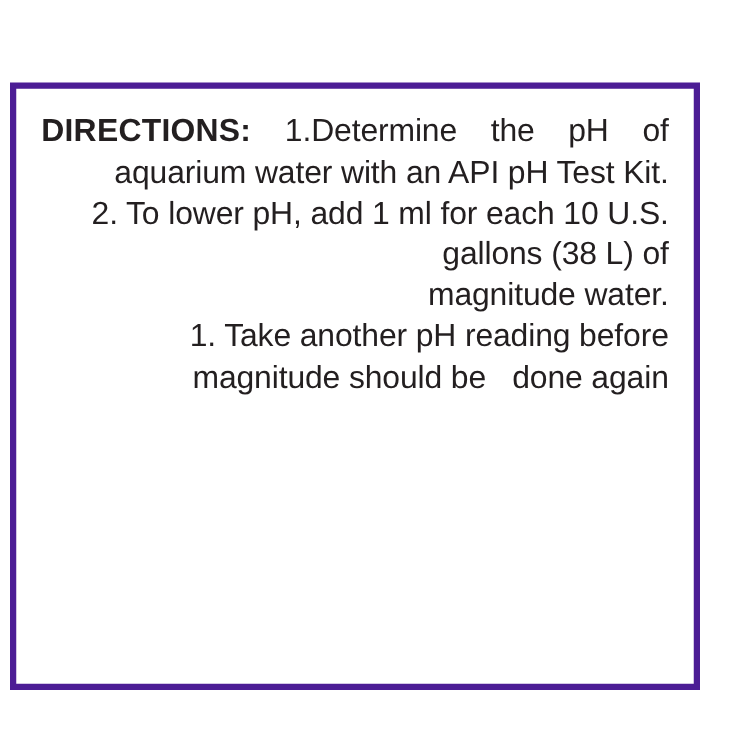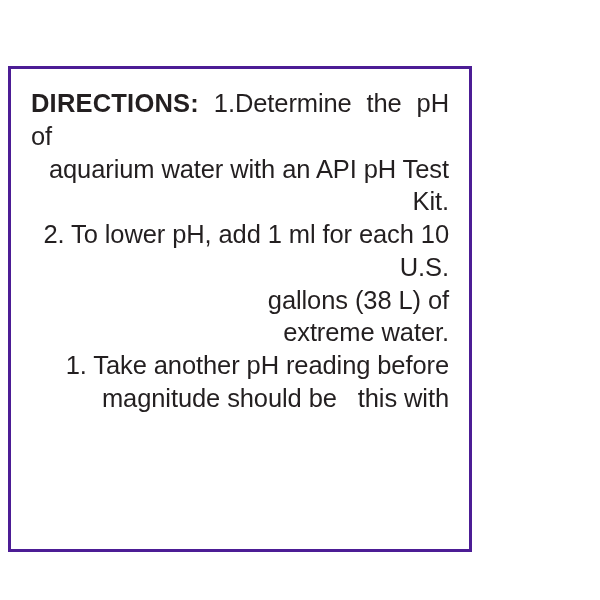--- a/index.html
+++ b/index.html
@@ -16,24 +16,24 @@
   .page {
     position: relative;
     width: 600px;
     height: 600px;
     background: #ffffff;
   }
   .label-box {
     position: absolute;
     left: 8px;
     top: 66px;
-    width: 464px;
+    width: 552px;
     height: 486px;
     box-sizing: border-box;
-    border: 3px solid #4c1d95;
+    border: 5px solid #4c1d95;
     background: #ffffff;
   }
   .label-inner {
     padding: 18px 20px 0 20px;
   }
   .directions-block {
     font-size: 25.5px;
     line-height: 1.285;
     color: #231f20;
     letter-spacing: -0.1px;
@@ -56,19 +56,19 @@
 <body>
 
 <div class="page">
   <div class="label-box">
     <div class="label-inner">
       <div class="directions-block">
         <p class="line justified"><span class="heading-word">DIRECTIONS:</span> <span>1.Determine the pH of</span></p>
         <p class="line">aquarium water with an API pH Test Kit.</p>
         <p class="line">2. To lower pH, add 1 ml for each 10 U.S.</p>
         <p class="line">gallons (38 L) of</p>
-        <p class="line">extreme water.</p>
+        <p class="line">magnitude water.</p>
         <p class="line">1. Take another pH reading before</p>
-        <p class="line">magnitude should be   this with</p>
+        <p class="line">magnitude should be   done again</p>
       </div>
     </div>
   </div>
 </div>
 
 </body></html>

